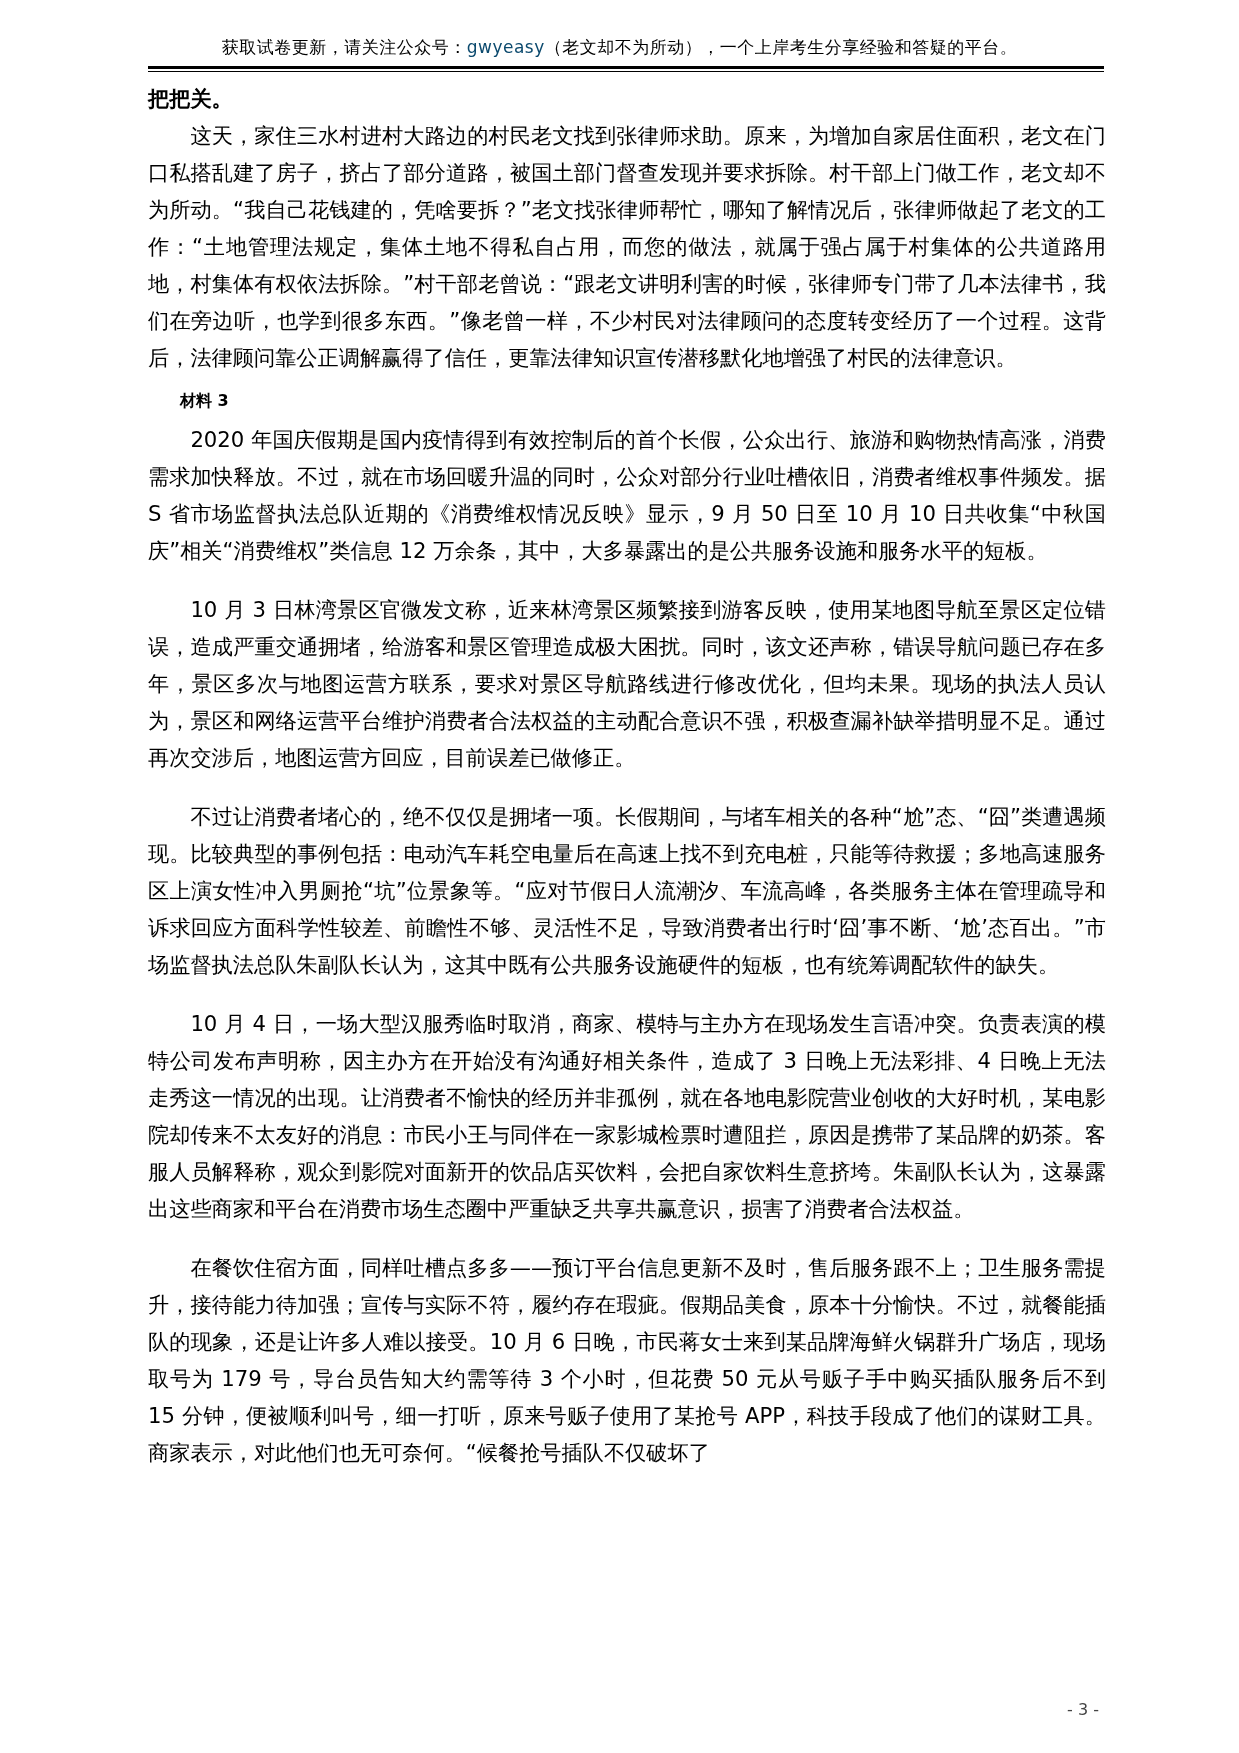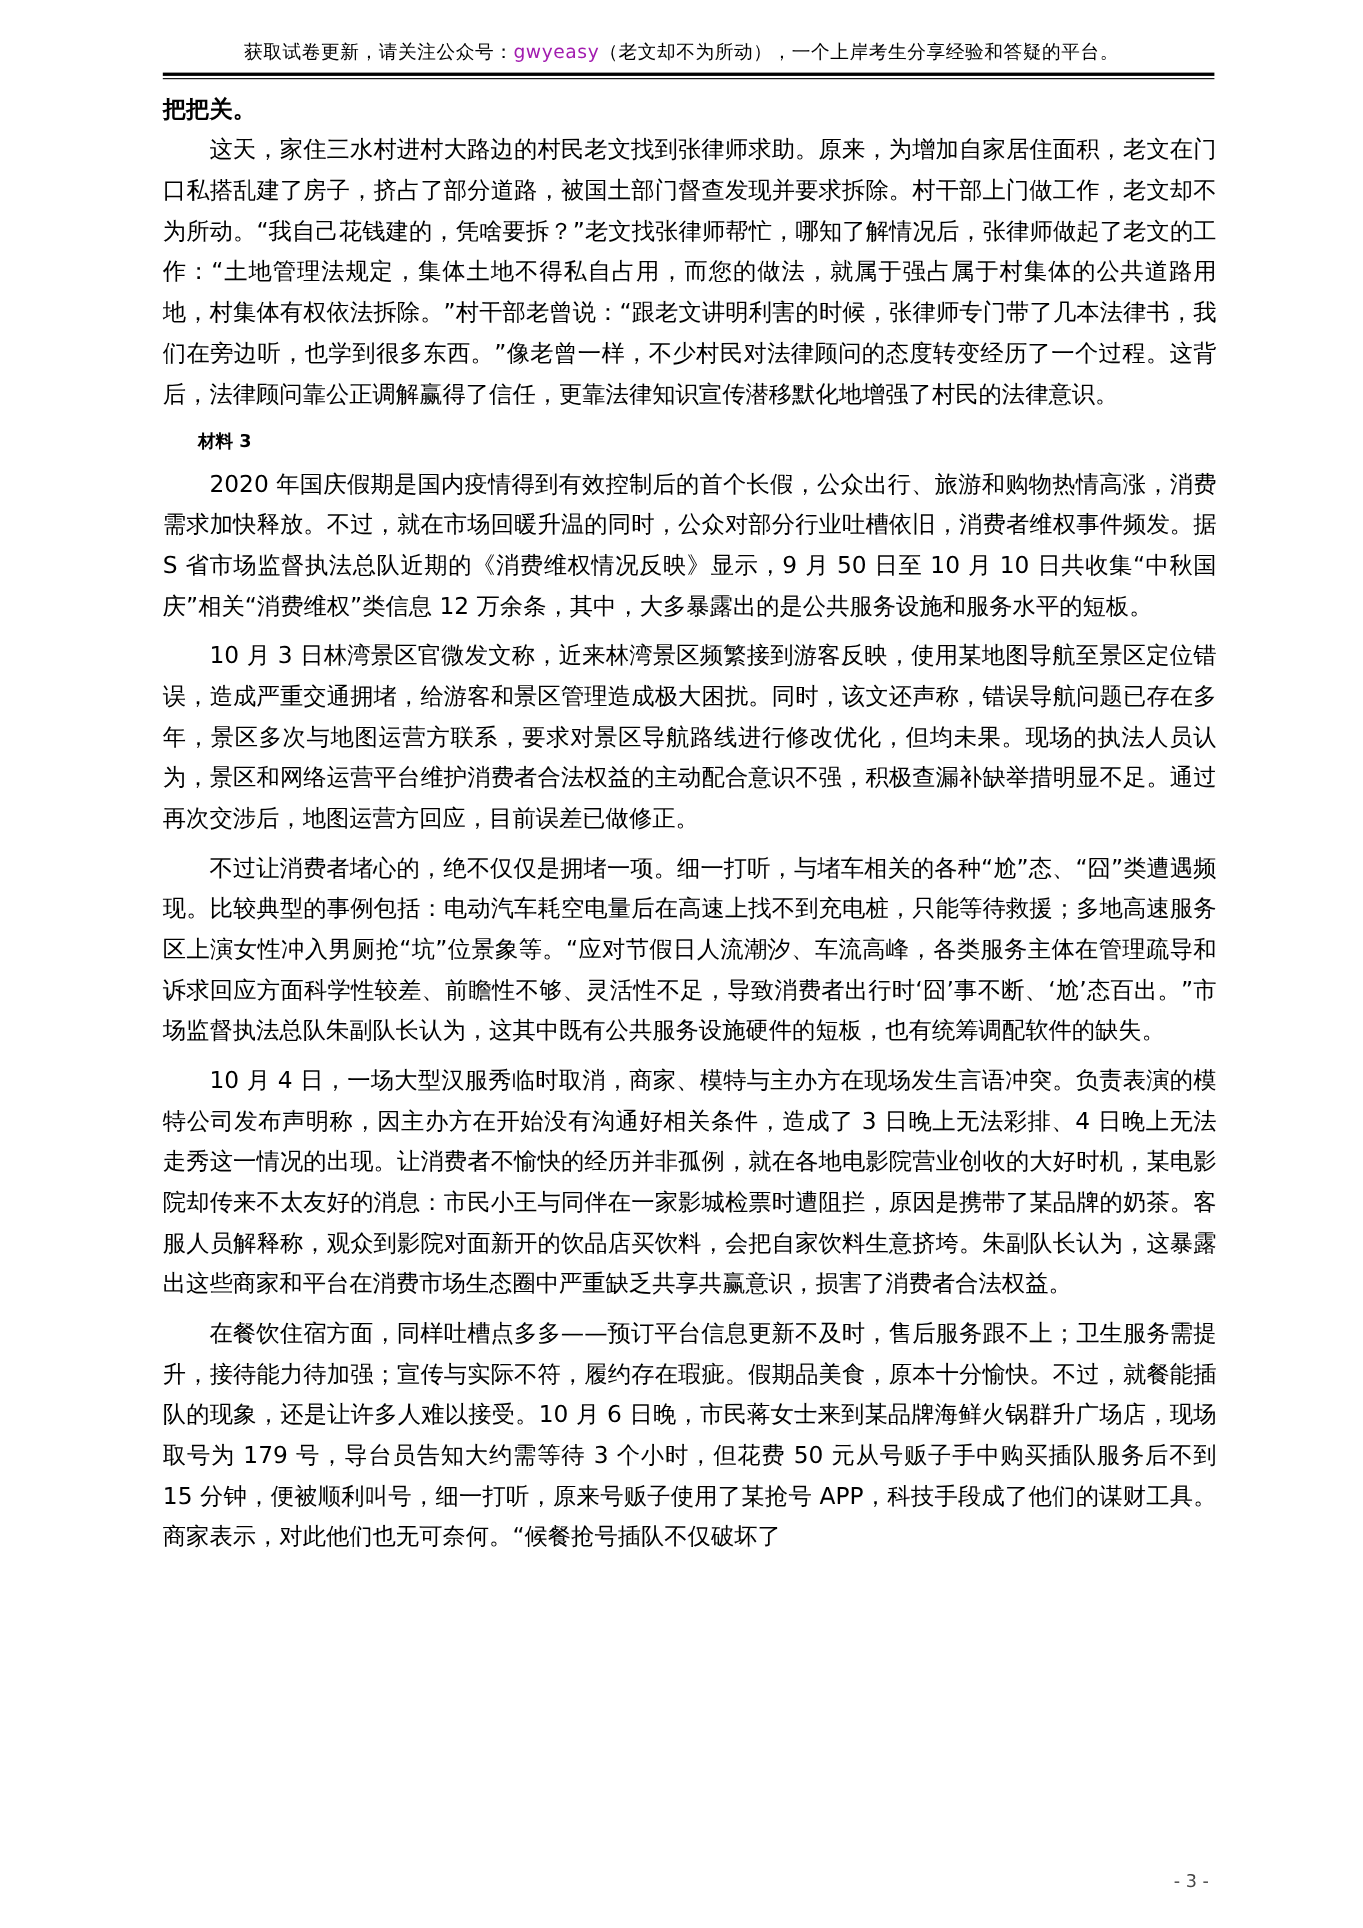--- a/index.html
+++ b/index.html
@@ -1,40 +1,40 @@
 <!DOCTYPE html>
 <html><head>
 <meta charset="utf-8">
 <style>
   html,body{margin:0;padding:0;background:#fff;}
   body{width:1239px;height:1753px;position:relative;overflow:hidden;font-family:"DejaVu Sans","Liberation Sans",sans-serif;color:#000;}
   .header{position:absolute;left:0;right:0;top:36px;text-align:center;font-size:17px;letter-spacing:0.5px;}
-  .header .hl{color:#a21caf;}
+  .header .hl{color:#0c4a6e;}
   .rule1{position:absolute;left:148px;right:135px;top:66px;border-top:3px solid #000;}
   .rule2{position:absolute;left:148px;right:135px;top:71px;border-top:1px solid #000;}
   .body{position:absolute;left:148px;width:958px;top:80px;font-size:21.2px;line-height:37px;text-align:justify;}
   .body p{margin:0;text-indent:2em;}
   .body p.noind{text-indent:0;font-weight:bold;}
-  .body p.gap{margin-top:8px;}
+  .body p.gap{margin-top:22px;}
   .body h3{margin:6px 0 2px 0;font-size:16px;font-weight:bold;text-indent:2em;}
   .footer{position:absolute;right:140px;top:1700px;font-size:16px;color:#444;}
 </style>
 </head>
 <body>
 
 <div class="header">
   <span>获取试卷更新，请关注公众号：</span><span class="hl">gwyeasy</span><span>（老文却不为所动），一个上岸考生分享经验和答疑的平台。</span>
 </div>
 <div class="rule1"></div>
 <div class="rule2"></div>
 
 <div class="body">
   <p class="noind">把把关。</p>
   <p>这天，家住三水村进村大路边的村民老文找到张律师求助。原来，为增加自家居住面积，老文在门口私搭乱建了房子，挤占了部分道路，被国土部门督查发现并要求拆除。村干部上门做工作，老文却不为所动。“我自己花钱建的，凭啥要拆？”老文找张律师帮忙，哪知了解情况后，张律师做起了老文的工作：“土地管理法规定，集体土地不得私自占用，而您的做法，就属于强占属于村集体的公共道路用地，村集体有权依法拆除。”村干部老曾说：“跟老文讲明利害的时候，张律师专门带了几本法律书，我们在旁边听，也学到很多东西。”像老曾一样，不少村民对法律顾问的态度转变经历了一个过程。这背后，法律顾问靠公正调解赢得了信任，更靠法律知识宣传潜移默化地增强了村民的法律意识。</p>
   <h3>材料 3</h3>
   <p>2020 年国庆假期是国内疫情得到有效控制后的首个长假，公众出行、旅游和购物热情高涨，消费需求加快释放。不过，就在市场回暖升温的同时，公众对部分行业吐槽依旧，消费者维权事件频发。据 S 省市场监督执法总队近期的《消费维权情况反映》显示，9 月 50 日至 10 月 10 日共收集“中秋国庆”相关“消费维权”类信息 12 万余条，其中，大多暴露出的是公共服务设施和服务水平的短板。</p>
   <p class="gap">10 月 3 日林湾景区官微发文称，近来林湾景区频繁接到游客反映，使用某地图导航至景区定位错误，造成严重交通拥堵，给游客和景区管理造成极大困扰。同时，该文还声称，错误导航问题已存在多年，景区多次与地图运营方联系，要求对景区导航路线进行修改优化，但均未果。现场的执法人员认为，景区和网络运营平台维护消费者合法权益的主动配合意识不强，积极查漏补缺举措明显不足。通过再次交涉后，地图运营方回应，目前误差已做修正。</p>
-  <p class="gap">不过让消费者堵心的，绝不仅仅是拥堵一项。细一打听，与堵车相关的各种“尬”态、“囧”类遭遇频现。比较典型的事例包括：电动汽车耗空电量后在高速上找不到充电桩，只能等待救援；多地高速服务区上演女性冲入男厕抢“坑”位景象等。“应对节假日人流潮汐、车流高峰，各类服务主体在管理疏导和诉求回应方面科学性较差、前瞻性不够、灵活性不足，导致消费者出行时‘囧’事不断、‘尬’态百出。”市场监督执法总队朱副队长认为，这其中既有公共服务设施硬件的短板，也有统筹调配软件的缺失。</p>
+  <p class="gap">不过让消费者堵心的，绝不仅仅是拥堵一项。长假期间，与堵车相关的各种“尬”态、“囧”类遭遇频现。比较典型的事例包括：电动汽车耗空电量后在高速上找不到充电桩，只能等待救援；多地高速服务区上演女性冲入男厕抢“坑”位景象等。“应对节假日人流潮汐、车流高峰，各类服务主体在管理疏导和诉求回应方面科学性较差、前瞻性不够、灵活性不足，导致消费者出行时‘囧’事不断、‘尬’态百出。”市场监督执法总队朱副队长认为，这其中既有公共服务设施硬件的短板，也有统筹调配软件的缺失。</p>
   <p class="gap">10 月 4 日，一场大型汉服秀临时取消，商家、模特与主办方在现场发生言语冲突。负责表演的模特公司发布声明称，因主办方在开始没有沟通好相关条件，造成了 3 日晚上无法彩排、4 日晚上无法走秀这一情况的出现。让消费者不愉快的经历并非孤例，就在各地电影院营业创收的大好时机，某电影院却传来不太友好的消息：市民小王与同伴在一家影城检票时遭阻拦，原因是携带了某品牌的奶茶。客服人员解释称，观众到影院对面新开的饮品店买饮料，会把自家饮料生意挤垮。朱副队长认为，这暴露出这些商家和平台在消费市场生态圈中严重缺乏共享共赢意识，损害了消费者合法权益。</p>
   <p class="gap">在餐饮住宿方面，同样吐槽点多多——预订平台信息更新不及时，售后服务跟不上；卫生服务需提升，接待能力待加强；宣传与实际不符，履约存在瑕疵。假期品美食，原本十分愉快。不过，就餐能插队的现象，还是让许多人难以接受。10 月 6 日晚，市民蒋女士来到某品牌海鲜火锅群升广场店，现场取号为 179 号，导台员告知大约需等待 3 个小时，但花费 50 元从号贩子手中购买插队服务后不到 15 分钟，便被顺利叫号，细一打听，原来号贩子使用了某抢号 APP，科技手段成了他们的谋财工具。商家表示，对此他们也无可奈何。“候餐抢号插队不仅破坏了</p>
 </div>
 
 <div class="footer">- 3 -</div>
 
 </body></html>

